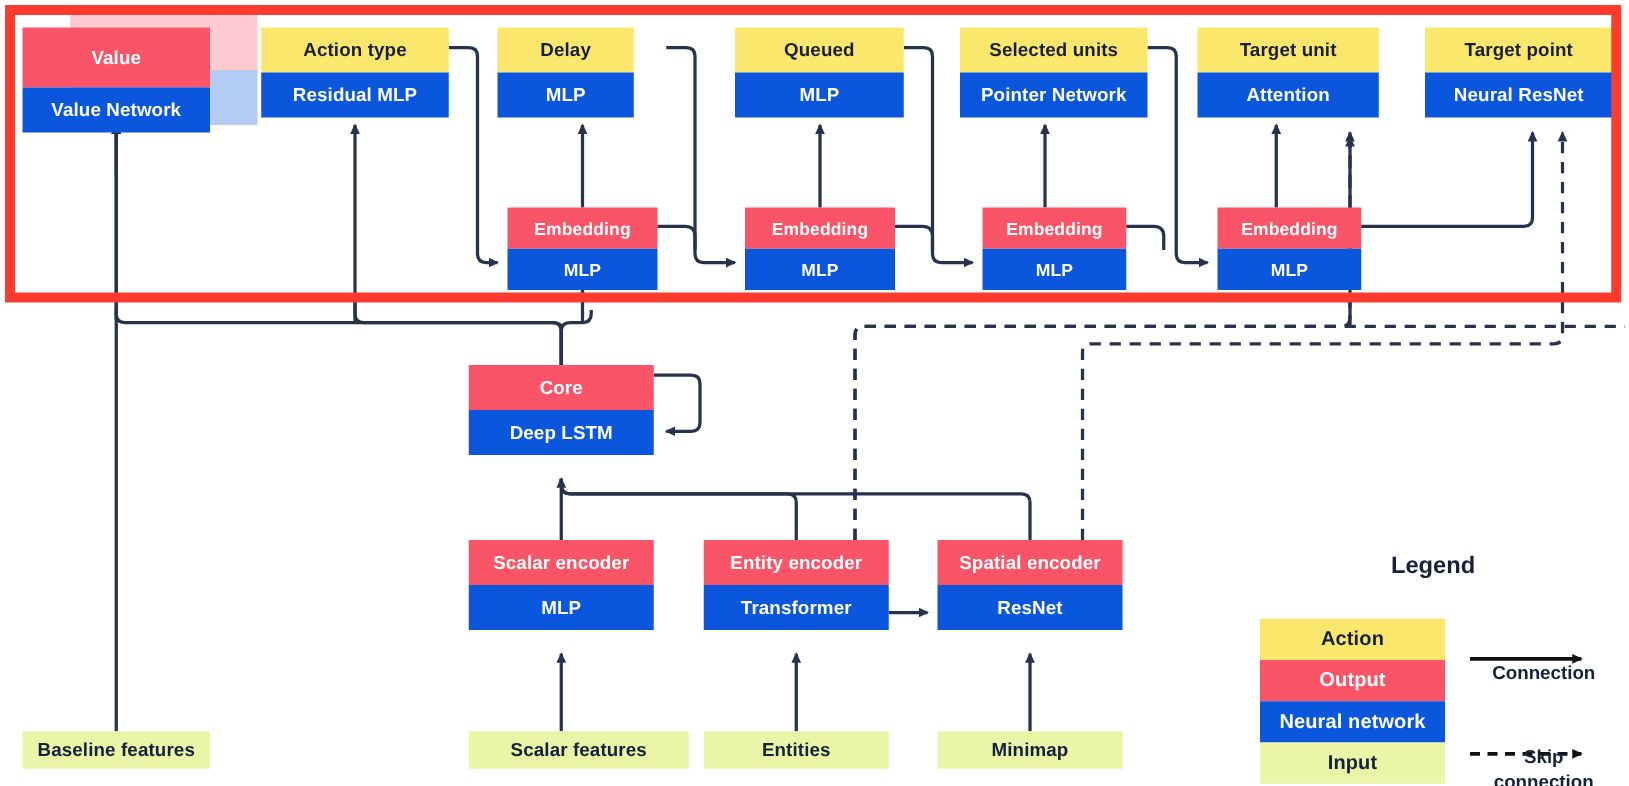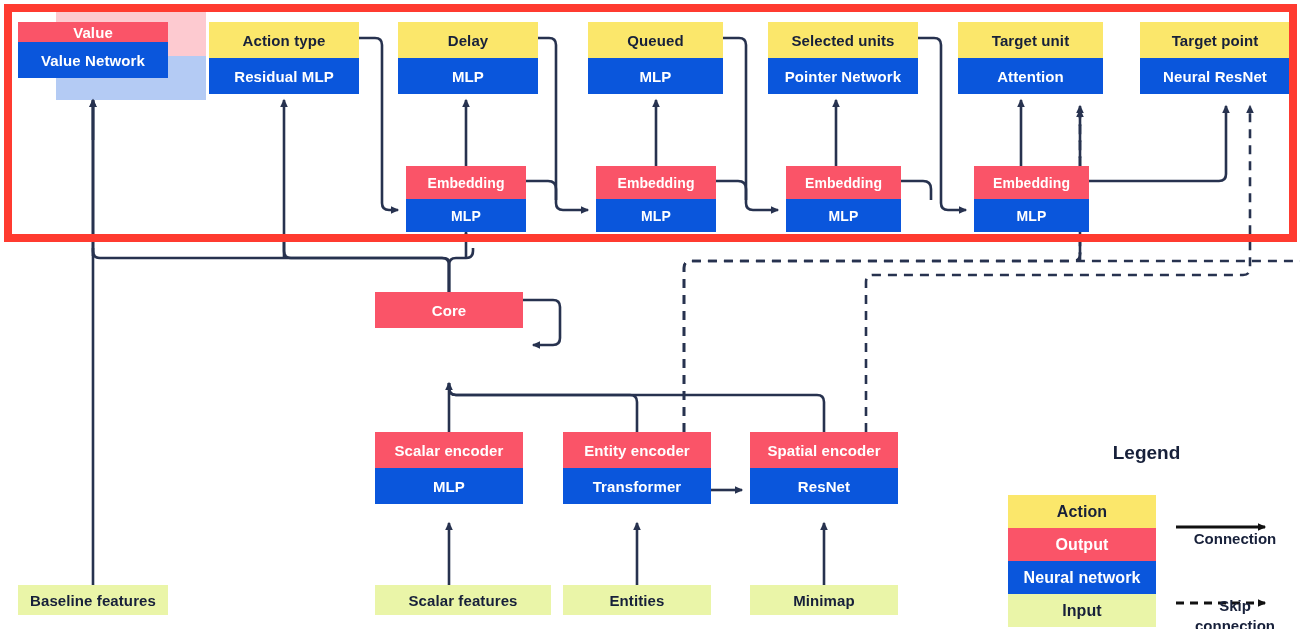--- a/index.html
+++ b/index.html
@@ -119,30 +119,30 @@
       <path d="M1080,261 L1080,110" marker-end="url(#ah)"></path>
     </g>
 
     <g fill="none" stroke="#111111" stroke-width="3">
       <path d="M1176,527 L1265,527" marker-end="url(#ahk)"></path>
       <path d="M1176,603 L1265,603" marker-end="url(#ahk)" stroke-dasharray="8,6"></path>
     </g>
   </svg>
 
   <div class="node" style="left:18px;top:22px;width:150px;">
-    <div class="band action" style="height:20px;background:#FA5468;color:#fff;">Value</div>
+    <div class="band action" style="height:48px;background:#FA5468;color:#fff;">Value</div>
     <div class="band net" style="height:36px;">Value Network</div>
   </div>
 
   <div class="node" style="left:209px;top:22px;width:150px;">
     <div class="band action" style="height:36px;">Action type</div>
     <div class="band net" style="height:36px;">Residual MLP</div>
   </div>
 
-  <div class="node" style="left:398px;top:22px;width:140px;">
+  <div class="node" style="left:398px;top:22px;width:109px;">
     <div class="band action" style="height:36px;">Delay</div>
     <div class="band net" style="height:36px;">MLP</div>
   </div>
 
   <div class="node" style="left:588px;top:22px;width:135px;">
     <div class="band action" style="height:36px;">Queued</div>
     <div class="band net" style="height:36px;">MLP</div>
   </div>
 
   <div class="node" style="left:768px;top:22px;width:150px;">
@@ -175,20 +175,21 @@
     <div class="band net small" style="height:33px;">MLP</div>
   </div>
 
   <div class="node" style="left:974px;top:166px;width:115px;">
     <div class="band output small" style="height:33px;">Embedding</div>
     <div class="band net small" style="height:33px;">MLP</div>
   </div>
 
   <div class="node" style="left:375px;top:292px;width:148px;">
     <div class="band output" style="height:36px;">Core</div>
+    <div class="band net" style="height:36px;">Deep LSTM</div>
   </div>
 
   <div class="node" style="left:375px;top:432px;width:148px;">
     <div class="band output" style="height:36px;">Scalar encoder</div>
     <div class="band net" style="height:36px;">MLP</div>
   </div>
 
   <div class="node" style="left:563px;top:432px;width:148px;">
     <div class="band output" style="height:36px;">Entity encoder</div>
     <div class="band net" style="height:36px;">Transformer</div>

